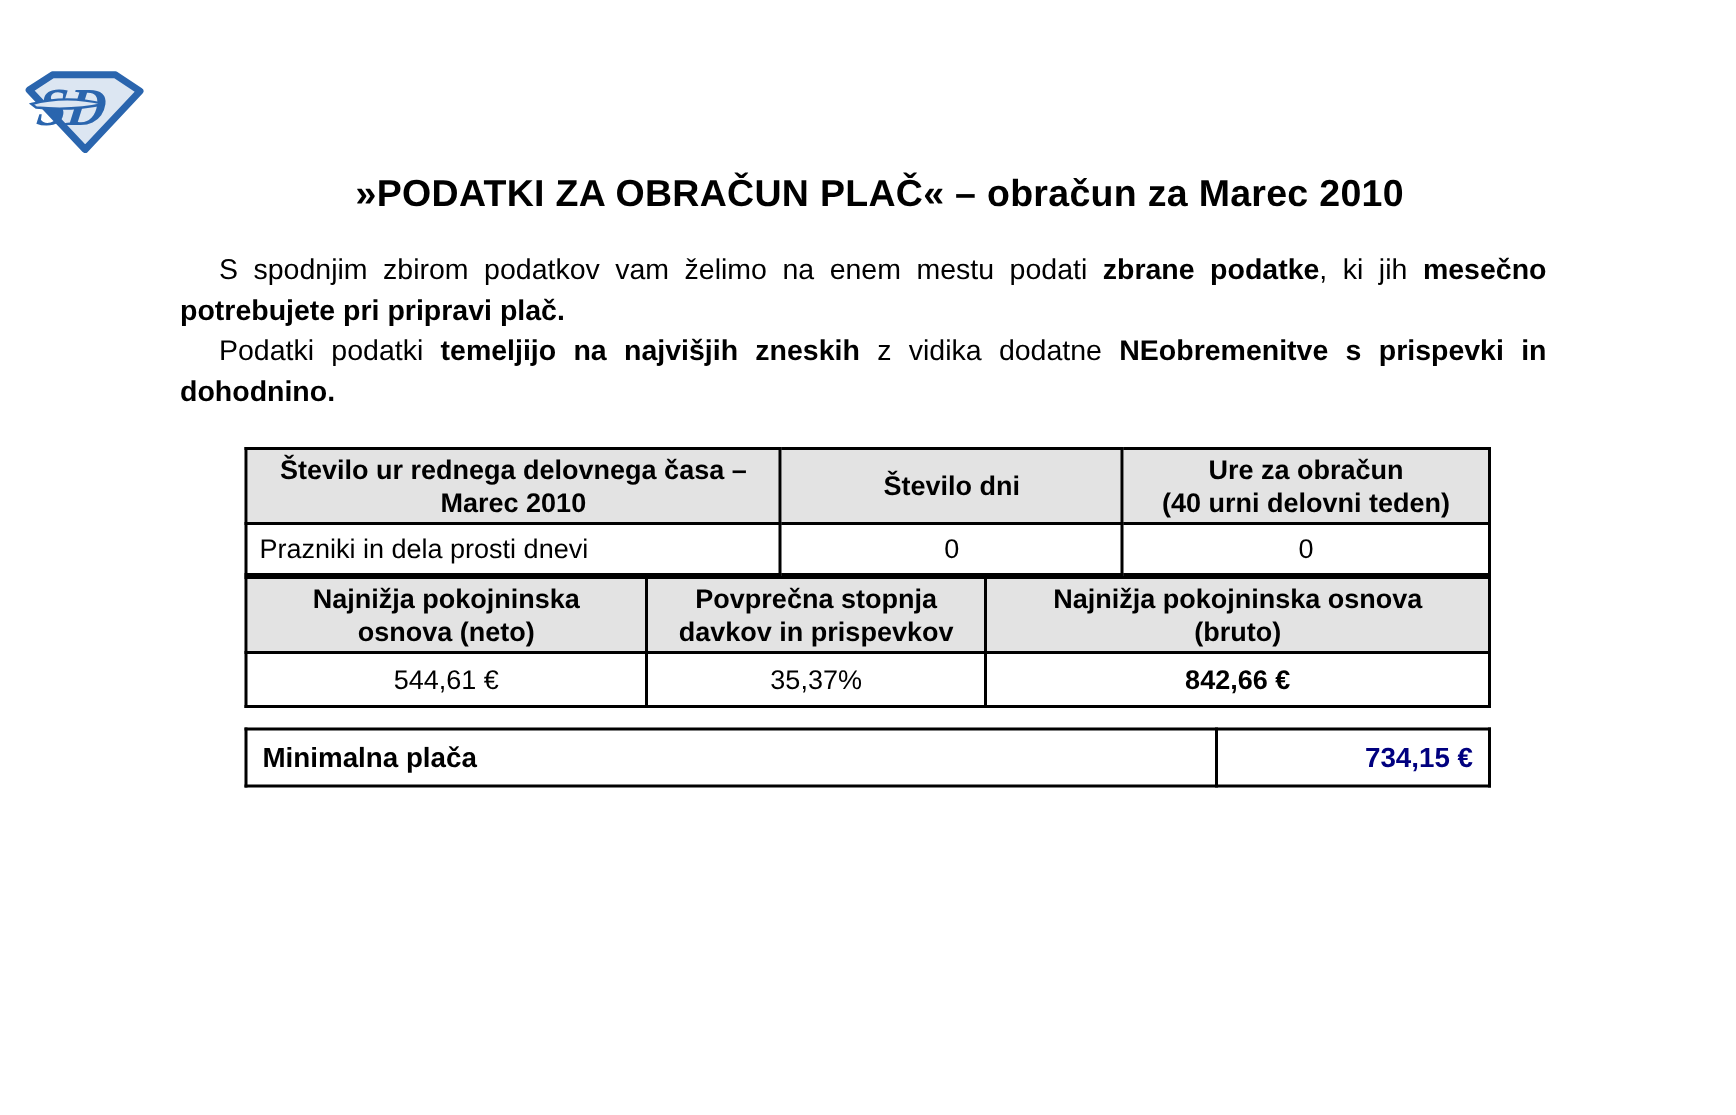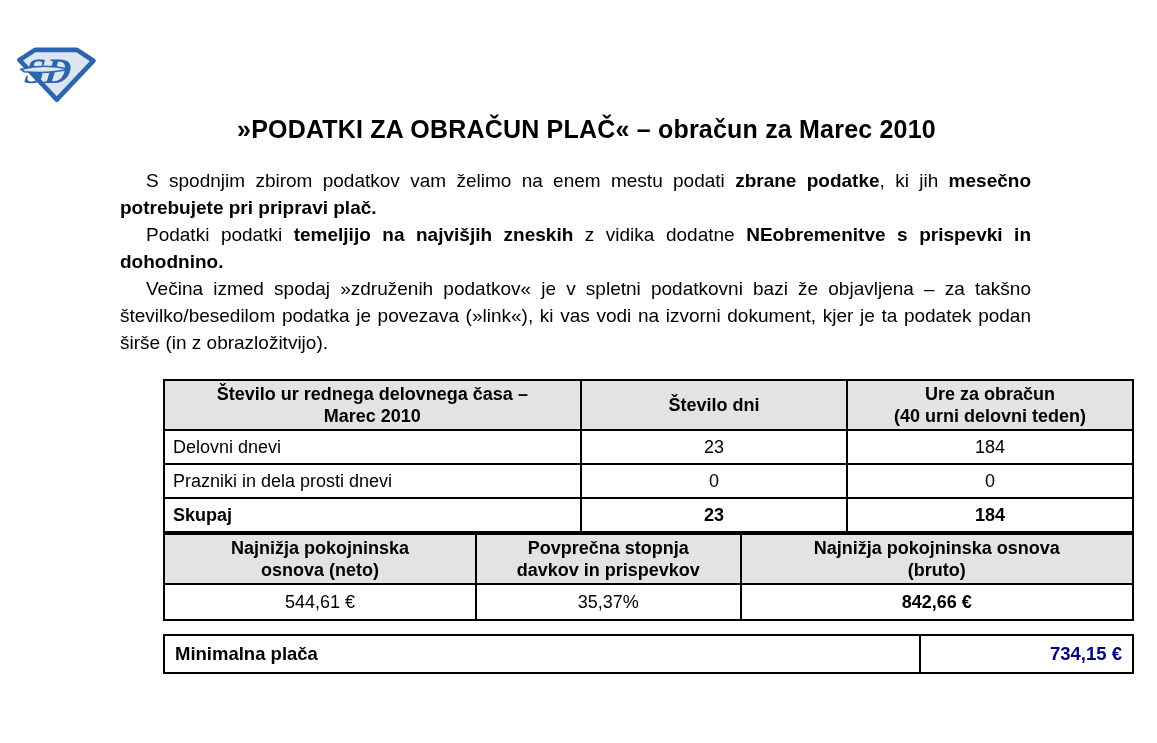--- a/index.html
+++ b/index.html
@@ -25,21 +25,21 @@
   .intro{
     margin:23px 126px 16px 120px;
     font-size:19px;line-height:27px;text-align:justify;
   }
   .intro p{margin:0;text-indent:26px;}
   .section-heading{
     margin:46px 0 0 147px;
     font-size:19.5px;font-weight:bold;
   }
   .tables{margin-left:163px;width:831px;}
-  table{border-collapse:collapse;width:971px;table-layout:fixed;}
+  table{border-collapse:collapse;width:831px;table-layout:fixed;}
   th,td{border:2px solid var(--border);font-size:18px;line-height:22px;overflow:hidden;}
   th{
     background:var(--header-bg);font-weight:bold;text-align:center;
     padding:2px 4px;white-space:pre-line;
   }
   td{padding:5px 8px;text-align:center;}
   td.label-cell{text-align:left;}
   tr.bold-row td{font-weight:bold;}
   .hours-table{margin-top:23px;}
   .pension-table{}
@@ -63,21 +63,20 @@
       <text x="20" y="48" font-size="46" font-weight="bold" font-style="italic" font-family="Liberation Serif, serif" fill="var(--logo-blue)" transform="skewX(-8)">SD</text>
       <path d="M10 30 Q40 22 72 30 Q45 36 14 33 Z" fill="var(--logo-fill)" stroke="var(--logo-blue)" stroke-width="2"></path>
     </svg>
   </div>
 
   <h1 class="title">»PODATKI ZA OBRAČUN PLAČ« – obračun za Marec 2010</h1>
 
   <div class="intro">
       <p><span>S spodnjim zbirom podatkov vam želimo na enem mestu podati </span><b>zbrane podatke</b><span>, ki jih </span><b>mesečno potrebujete pri pripravi plač.</b></p>
       <p><span>Podatki podatki </span><b>temeljijo na najvišjih zneskih</b><span> z vidika dodatne </span><b>NEobremenitve s prispevki in dohodnino.</b></p>
-      <p><span>Večina izmed spodaj »združenih podatkov« je v spletni podatkovni bazi že objavljena – za takšno številko/besedilom podatka je povezava (»link«), ki vas vodi na izvorni dokument, kjer je ta podatek podan širše (in z obrazložitvijo).</span></p>
     </div>
 
 
   <div class="tables">
 
     <table class="hours-table">
       <colgroup>
           <col style="width: 43%;">
           <col style="width: 27.5%;">
           <col style="width: 29.5%;">
@@ -86,33 +85,23 @@
           <tr>
             <th>Število ur rednega delovnega časa –
 Marec 2010</th>
             <th>Število dni</th>
             <th>Ure za obračun
 (40 urni delovni teden)</th>
           </tr>
         </thead>
       <tbody>
           <tr>
-            <td class="label-cell">Delovni dnevi</td>
-            <td>23</td>
-            <td>184</td>
-          </tr>
-          <tr>
             <td class="label-cell">Prazniki in dela prosti dnevi</td>
             <td>0</td>
             <td>0</td>
-          </tr>
-          <tr class="bold-row">
-            <td class="label-cell">Skupaj</td>
-            <td>23</td>
-            <td>184</td>
           </tr>
         </tbody>
     </table>
 
     <table class="pension-table">
       <colgroup>
           <col style="width: 32.2%;">
           <col style="width: 27.3%;">
           <col style="width: 40.5%;">
         </colgroup>

